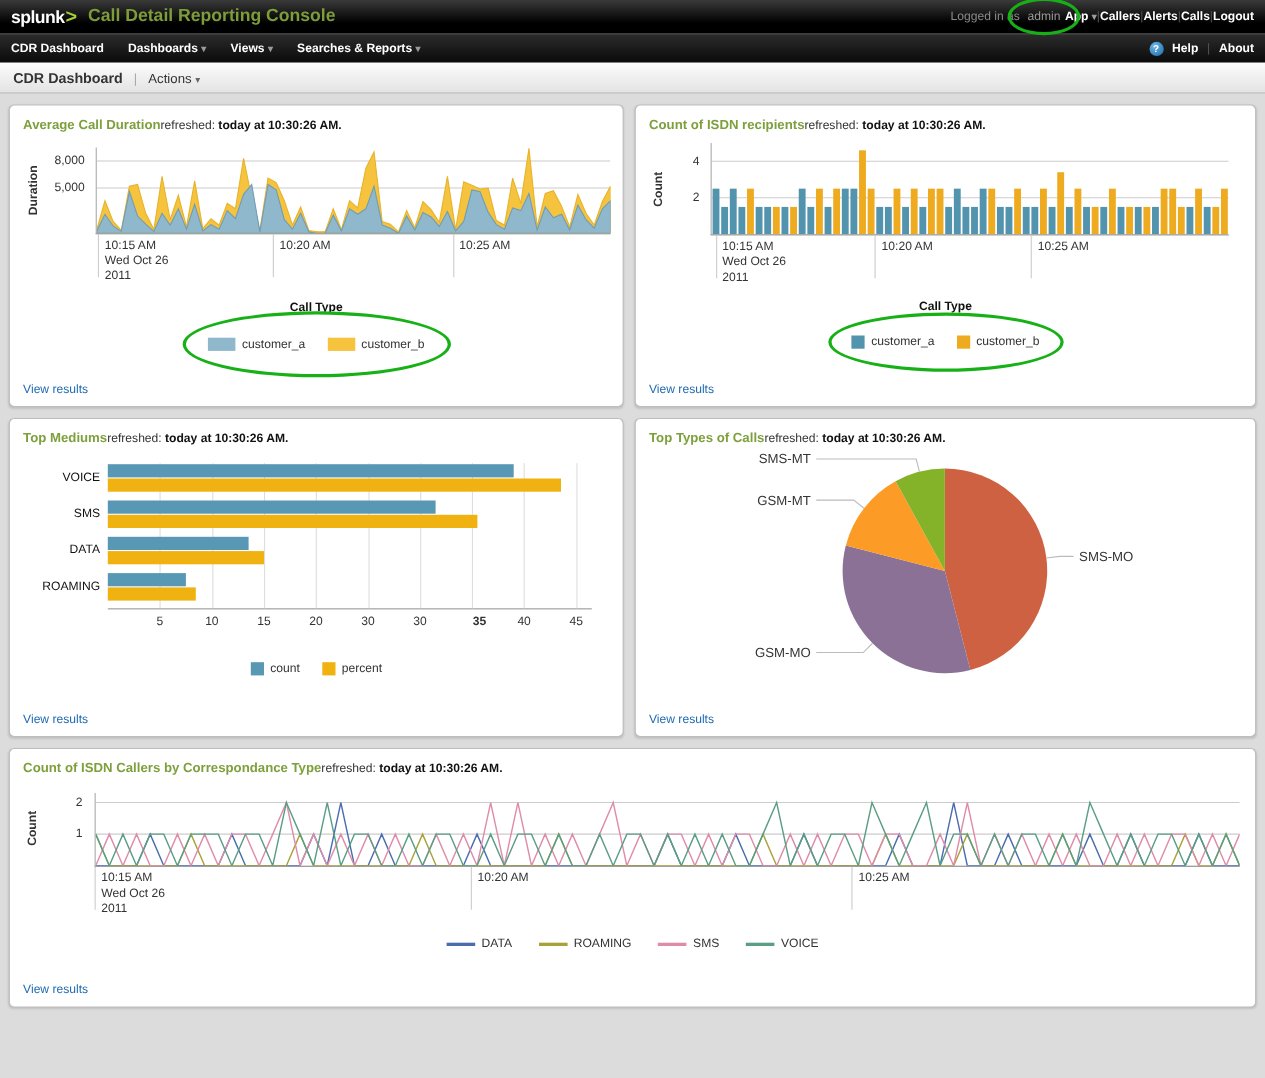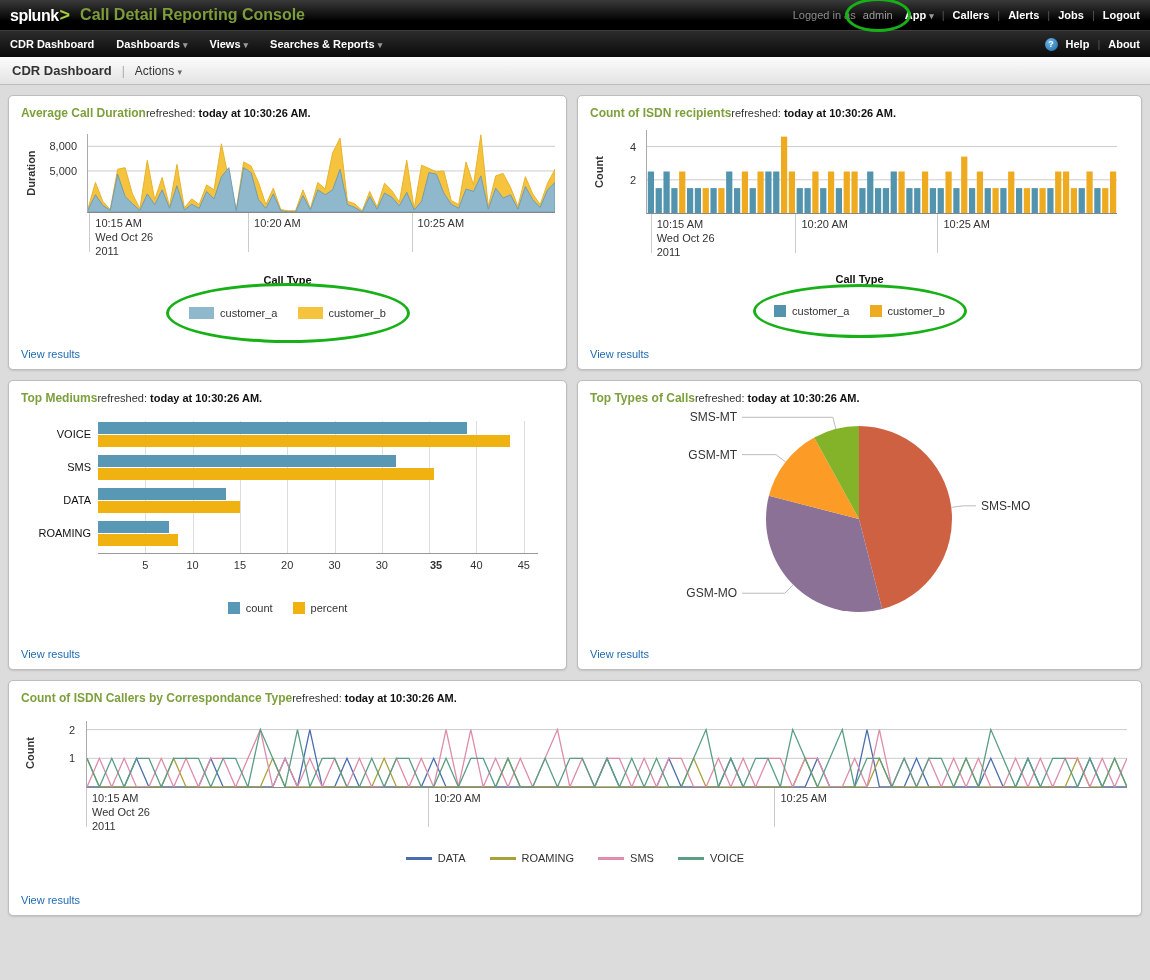--- a/index.html
+++ b/index.html
@@ -4,21 +4,21 @@
 <style>
   html,body{margin:0;padding:0;}
   body{width:1150px;height:980px;background:#dcdcdc;font-family:"Liberation Sans",sans-serif;overflow:hidden;position:relative;}
 
   
   .topbar{height:30px;background:linear-gradient(#3a3a3a,#000 70%);display:flex;align-items:center;padding:0 10px;position:relative;color:#fff;}
   .logo{display:flex;align-items:baseline;cursor:pointer;}
   .logo-text{font-weight:bold;font-size:16px;letter-spacing:-0.5px;color:#fff;}
   .logo-arrow{font-weight:bold;font-size:18px;color:#a6ce39;margin-left:1px;}
   .app-title{color:#7d9c3a;font-weight:bold;font-size:16px;margin-left:10px;}
-  .top-right{margin-left:auto;display:flex;align-items:flex-start;gap:8px;font-size:11px;}
+  .top-right{margin-left:auto;display:flex;align-items:flex-start;gap:0;font-size:11px;}
   .logged{color:#8a8a8a;}
   .user-wrap{position:relative;display:inline-block;padding:0 4px;color:#9a9a9a;}
   .sep-dark{color:#555;}
   .toplink{color:#fff;font-weight:bold;cursor:pointer;text-decoration:none;}
   .caret{color:#9a9a9a;font-size:9px;}
 
   .navbar{height:26px;background:linear-gradient(#2c2c2c,#0a0a0a);border-top:1px solid #3d3d3d;display:flex;align-items:center;padding:0 10px;font-size:11px;}
   .nav-left{display:flex;align-items:center;gap:22px;}
   .navitem{color:#fff;font-weight:bold;cursor:pointer;}
   .nav-right{margin-left:auto;display:flex;align-items:center;gap:8px;color:#fff;}
@@ -91,21 +91,21 @@
         <span>admin</span>
         <span class="oval oval-center" style="width:60px;height:28px;"></span>
       </span>
     </span>
     <span class="toplink"><span>App</span> <span class="caret">▾</span></span>
     <span class="sep-dark">|</span>
     <a class="toplink">Callers</a>
     <span class="sep-dark">|</span>
     <a class="toplink">Alerts</a>
     <span class="sep-dark">|</span>
-    <a class="toplink">Jobs</a>
+    <a class="toplink">Calls</a>
     <span class="sep-dark">|</span>
     <a class="toplink">Logout</a>
   </div>
 </div>
 
 <div class="navbar">
   <div class="nav-left">
     <span class="navitem">CDR Dashboard</span>
     <span class="navitem"><span>Dashboards</span> <span class="caret">▾</span></span>
     <span class="navitem"><span>Views</span> <span class="caret">▾</span></span>

